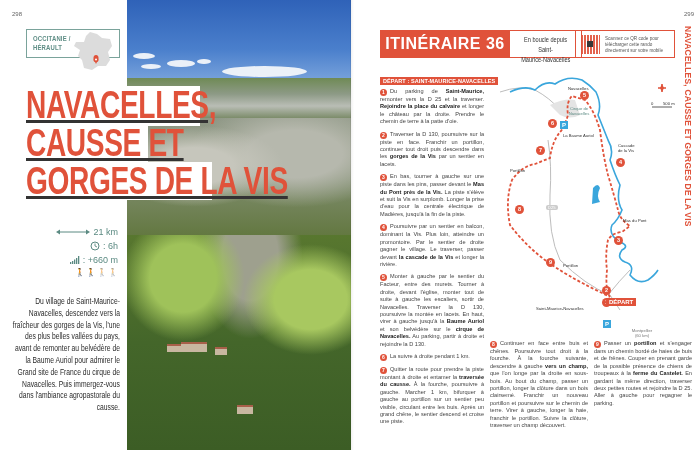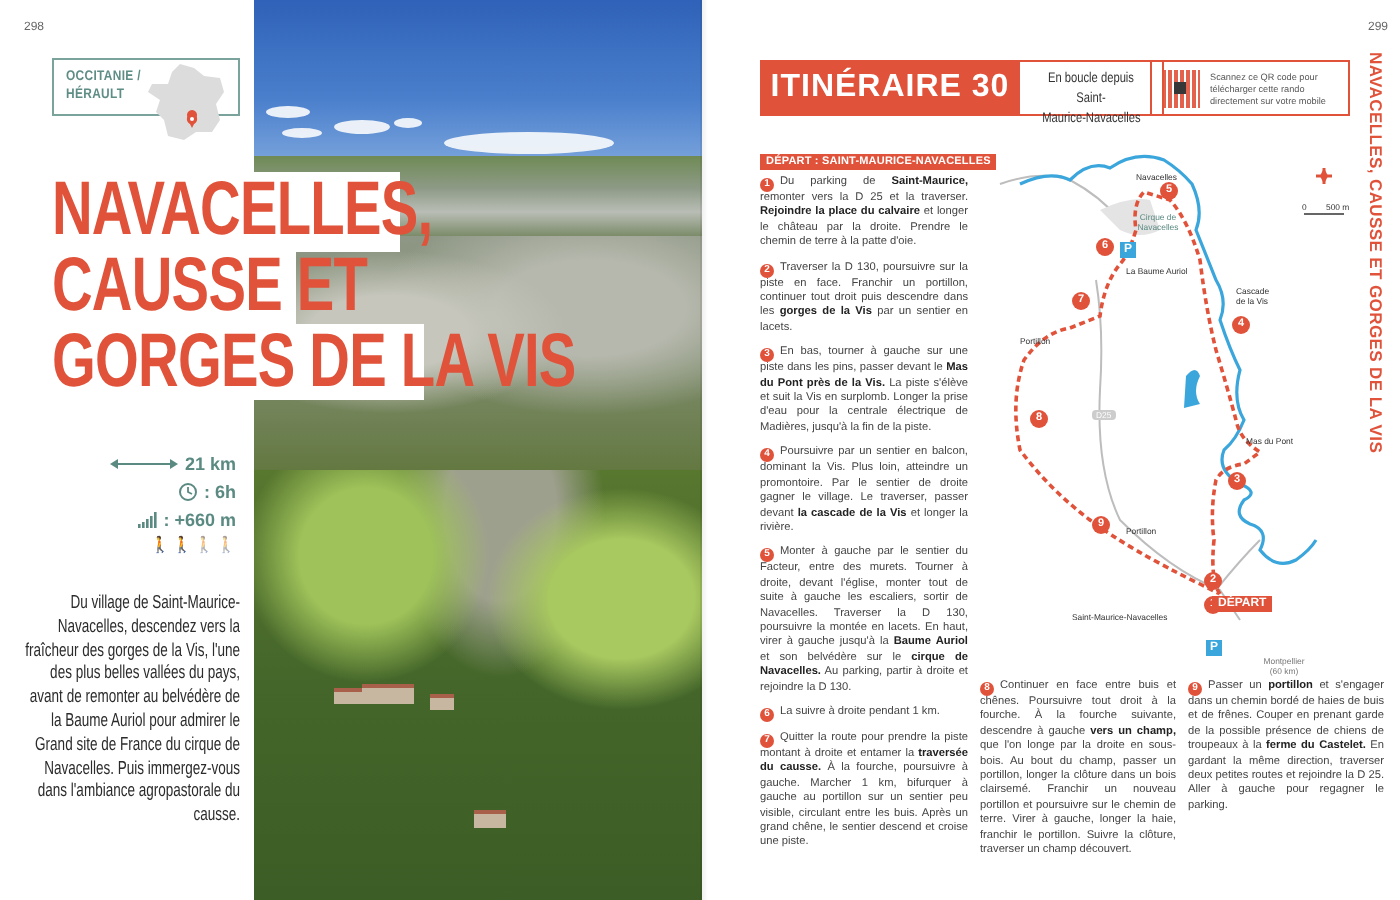--- a/index.html
+++ b/index.html
@@ -32,30 +32,30 @@
               linear-gradient(180deg, #58772f 0%, #44662a 50%, #3c5d25 100%); }
   .house { position: absolute; background: #c8b7a0; border-top: 2px solid #a8604a; }
 
   
   .region-box { position: absolute; left: 26px; top: 29px; width: 94px; height: 29px; border: 1.5px solid #7aa39b; }
   .region-label { position: absolute; left: 6px; top: 4px; font-family: "Liberation Sans", sans-serif; font-weight: bold;
                   font-size: 7px; line-height: 9px; color: #5e8d85; letter-spacing: 0.2px; transform: scaleX(0.85); transform-origin: left top; }
   .france-map { position: absolute; left: 70px; top: 30px; width: 48px; height: 44px; }
 
   
-  .title-block { position: absolute; left: 26px; top: 86px; width: 180px; }
+  .title-block { position: absolute; left: 26px; top: 86px; width: 180px; text-decoration: underline; }
   .title-line { display: block; font-family: "Liberation Sans", sans-serif; font-weight: bold; color: #e0523a;
                 font-size: 38px; line-height: 38px; letter-spacing: -0.5px;
                 transform: scaleX(0.74); transform-origin: left top; white-space: nowrap; }
   .title-bg { position: absolute; background: #fff; }
 
   
   .stats { position: absolute; left: 40px; top: 225px; width: 78px; }
   .stat-row { position: relative; height: 14px; display: flex; justify-content: flex-end; align-items: center; gap: 3px;
-              font-size: 9px; font-weight: bold; color: #5b8a82; }
+              font-size: 9px; font-weight: normal; color: #5b8a82; }
   .diff-icons { display: flex; justify-content: flex-end; gap: 1px; margin-top: 1px; }
   .hiker { font-size: 8px; line-height: 9px; }
 
   
   .intro { position: absolute; left: 8px; top: 295px; width: 112px; text-align: right;
            font-family: "Liberation Sans", sans-serif; font-size: 9.4px; line-height: 11.8px; color: #2b2b2b;
            transform: scaleX(0.72); transform-origin: right top; width: 155px; left: -35px; }
 
   
   .itin-header { position: absolute; left: 380px; top: 30px; width: 224px; height: 28px; }
@@ -175,21 +175,21 @@
     </div>
 
     <p class="intro">Du village de Saint-Maurice-Navacelles, descendez vers la fraîcheur des gorges de la Vis, l'une des plus belles vallées du pays, avant de remonter au belvédère de la Baume Auriol pour admirer le Grand site de France du cirque de Navacelles. Puis immergez-vous dans l'ambiance agropastorale du causse.</p>
   </div>
 
   <div class="gutter"></div>
 
   <span class="page-num" style="left:684px;top:11px;">299</span>
 
   <div class="itin-header">
-    <div class="itin-title">ITINÉRAIRE 30</div>
+    <div class="itin-title">ITINÉRAIRE 36</div>
     <div class="itin-sub-box">
       <span class="itin-sub-inner">En boucle depuis Saint-</span><br>
       <span class="itin-sub-inner">Maurice-Navacelles</span>
     </div>
   </div>
   <div class="qr-box">
     <div class="qr"></div>
     <div class="qr-text">Scannez ce QR code pour télécharger cette rando directement sur votre mobile</div>
   </div>
 

